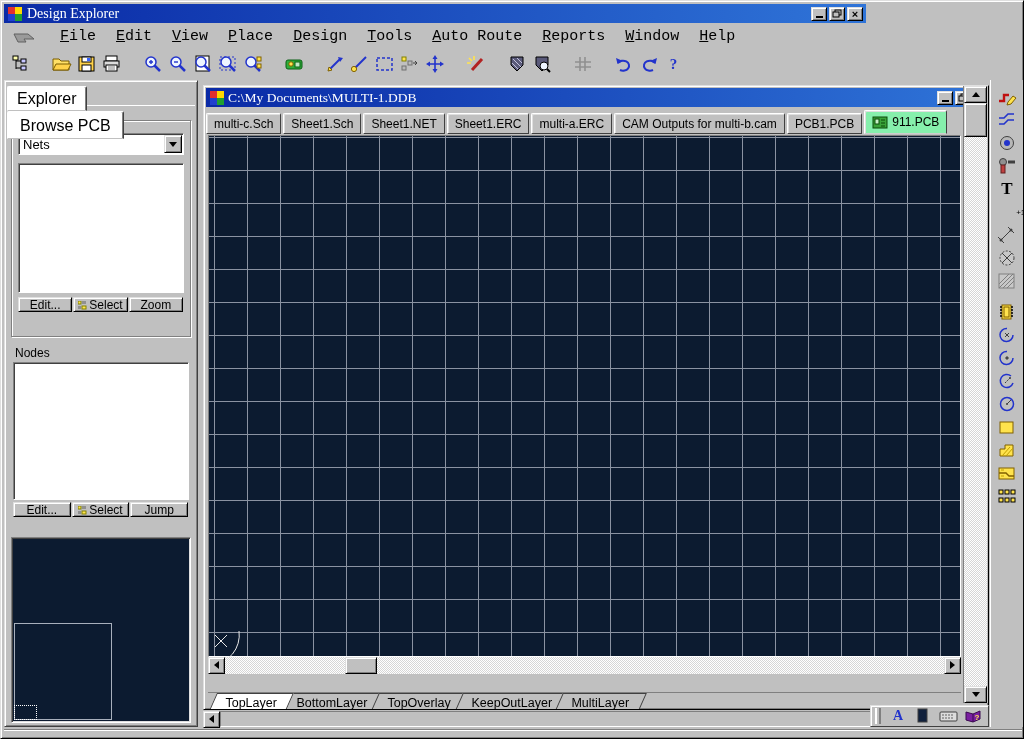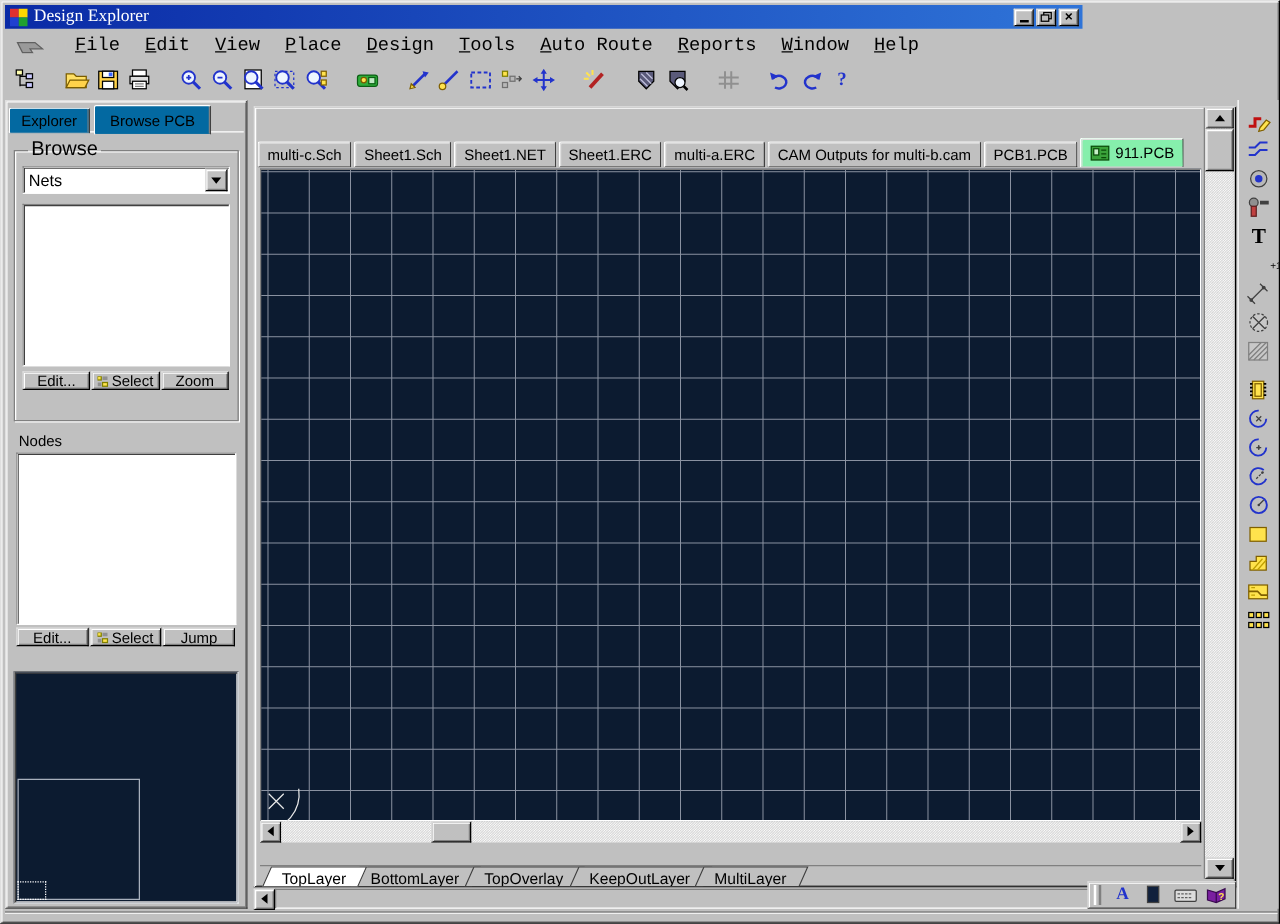--- a/index.html
+++ b/index.html
@@ -40,23 +40,23 @@
   .toolbar{position:absolute;left:3px;top:48px;width:1018px;height:30px;display:flex;align-items:center;padding-left:4px;}
   .tb-group{display:flex;align-items:center;margin-right:16px;}
   .tbi{width:25px;height:22px;display:flex;align-items:center;justify-content:center;}
   .tbi.glyph{color:#2233cc;font-weight:bold;font-size:15px;font-family:"Liberation Serif",serif;}
 
   
   .leftpanel{position:absolute;left:3px;top:79px;width:194px;height:647px;
     border:1px solid;border-color:#dfdfdf #404040 #404040 #dfdfdf;
     box-shadow:inset 1px 1px 0 #fff, inset -1px -1px 0 #808080;background:#c0c0c0;}
   .lp-tabs{position:absolute;left:2px;top:2px;right:2px;height:23px;border-bottom:1px solid #fff;}
-  .lp-tab{display:inline-block;padding:3px 9px 2px 9px;margin-top:3px;font-size:12px;
+  .lp-tab{display:inline-block;padding:3px 9px 2px 9px;margin-top:3px;font-size:16px;
     border:1px solid;border-color:#fff #404040 #c0c0c0 #fff;
-    box-shadow:inset -1px 0 0 #808080;border-radius:2px 2px 0 0;background:#0369a1;position:relative;}
+    box-shadow:inset -1px 0 0 #808080;border-radius:2px 2px 0 0;background:#ffffff;position:relative;}
   .lp-tab.active{margin-top:0;padding:5px 12px 3px 12px;z-index:2;border-bottom:1px solid #c0c0c0;}
   .groupbox{position:absolute;left:6px;top:30px;width:180px;height:226px;
     border:1px solid #808080;box-shadow:1px 1px 0 #fff, inset 1px 1px 0 #fff;margin:0;padding:4px 6px 6px 6px;}
   .groupbox legend{font-size:16px;padding:0 3px;margin-left:4px;}
   .combo{height:22px;background:#fff;border:1px solid;border-color:#808080 #fff #fff #808080;
     box-shadow:inset 1px 1px 0 #404040;display:flex;align-items:center;margin-bottom:8px;}
   .combo-text{flex:1;padding-left:4px;font-size:13px;}
   .combo-btn{width:18px;height:18px;margin-right:1px;display:flex;align-items:center;justify-content:center;}
   .arr-down{width:0;height:0;border:4px solid transparent;border-top:5px solid #000;margin-top:4px;}
   .arr-up{width:0;height:0;border:4px solid transparent;border-bottom:5px solid #000;margin-bottom:4px;}
@@ -408,20 +408,42 @@
         </button>
     </div>
 
     <div class="minimap sunken">
       <div class="mm-board"></div>
       <div class="mm-view"></div>
     </div>
   </div>
 
   <div class="docwin">
+    <div class="doctitle">
+      <span class="appicon"><svg width="16" height="16" viewBox="0 0 16 16" xmlns="http://www.w3.org/2000/svg">
+            <rect x="1" y="1" width="7" height="7" fill="#e03030"></rect>
+            <rect x="8" y="1" width="7" height="7" fill="#ffd800"></rect>
+            <rect x="1" y="8" width="7" height="7" fill="#2040d0"></rect>
+            <rect x="8" y="8" width="7" height="7" fill="#20a030"></rect>
+          </svg></span>
+      <span class="title">C:\My Documents\MULTI-1.DDB</span>
+      <span class="controls">
+        <button class="winbtn">
+            <span class="g-min"></span>
+          </button>
+        <button class="winbtn">
+            <span>
+              <svg width="10" height="9" viewBox="0 0 10 9" xmlns="http://www.w3.org/2000/svg">
+                <rect x="3" y="1" width="6" height="5" fill="none" stroke="#000"></rect>
+                <rect x="1" y="3" width="6" height="5" fill="#c0c0c0" stroke="#000"></rect>
+              </svg>
+            </span>
+          </button>
+      </span>
+    </div>
 
     <div class="doctabs" id="doc-tabs">
         <div class="doc-tab">
           <span>multi-c.Sch</span>
         </div>
         <div class="doc-tab">
           <span>Sheet1.Sch</span>
         </div>
         <div class="doc-tab">
           <span>Sheet1.NET</span>

